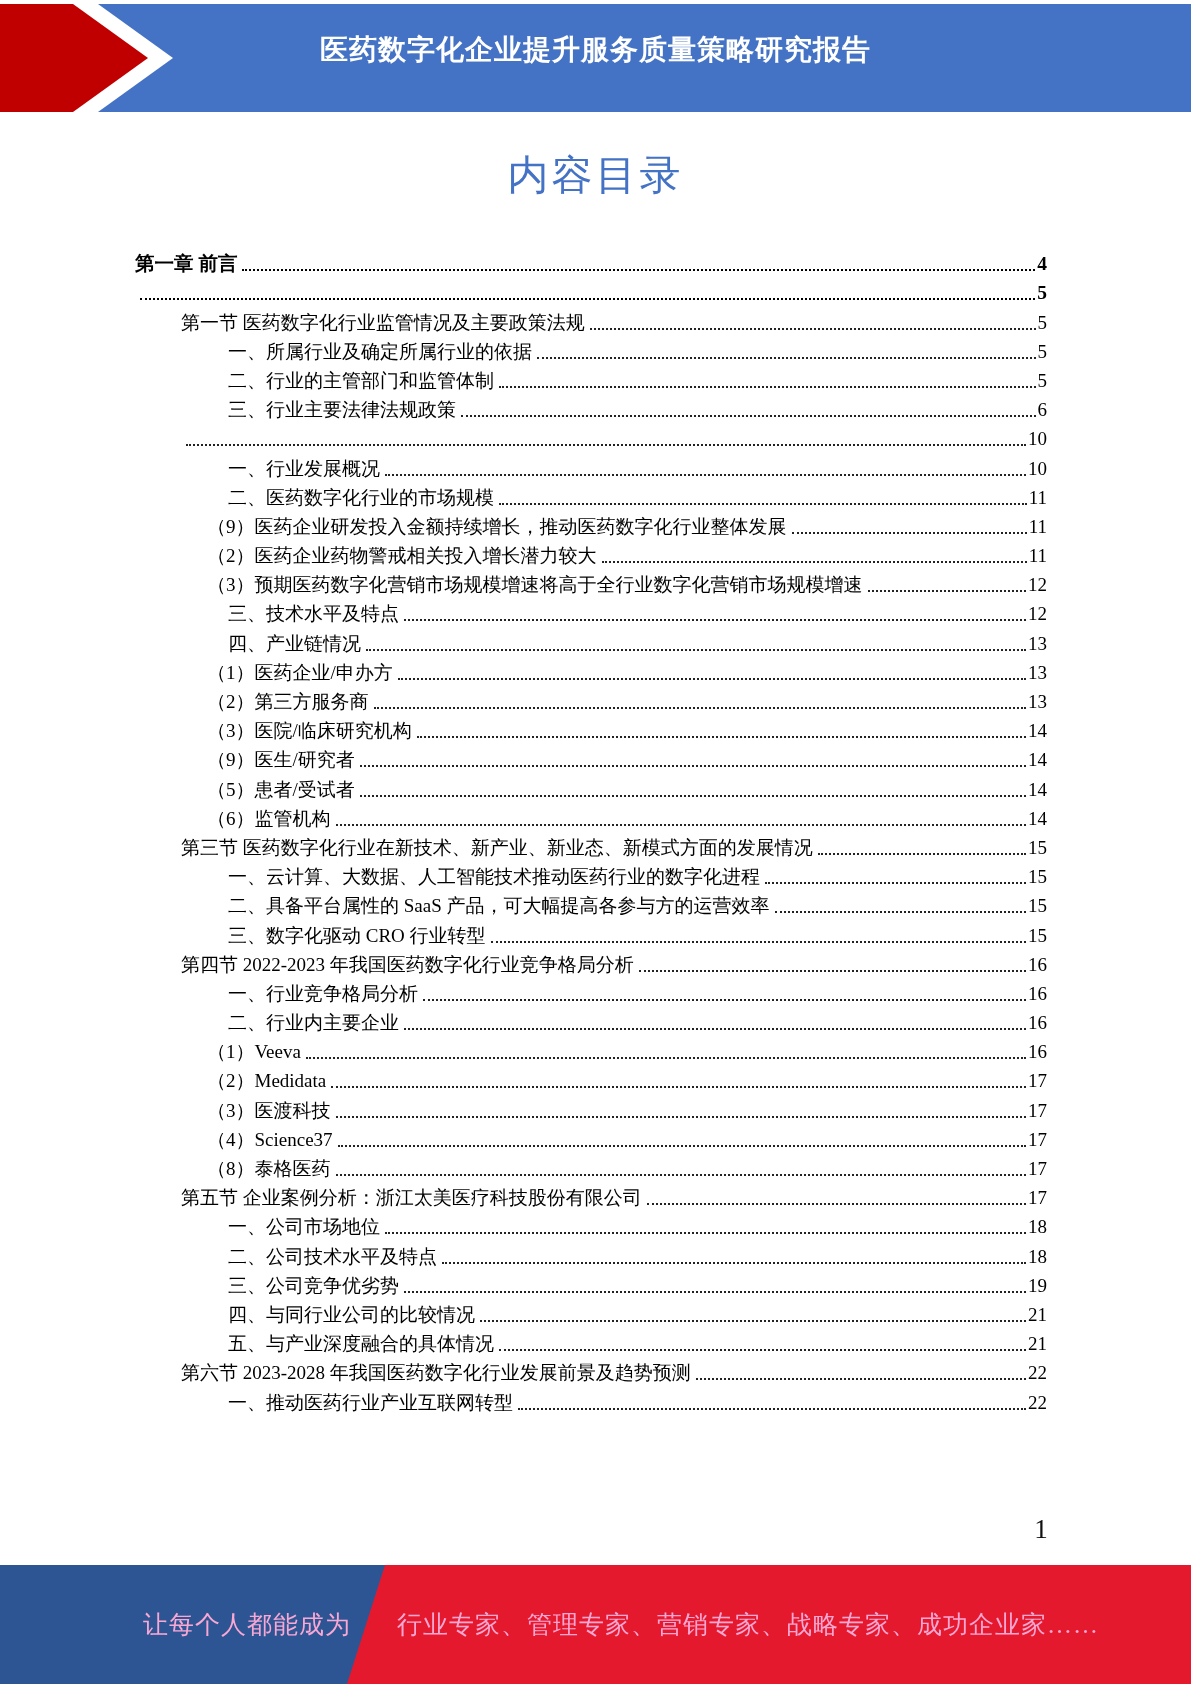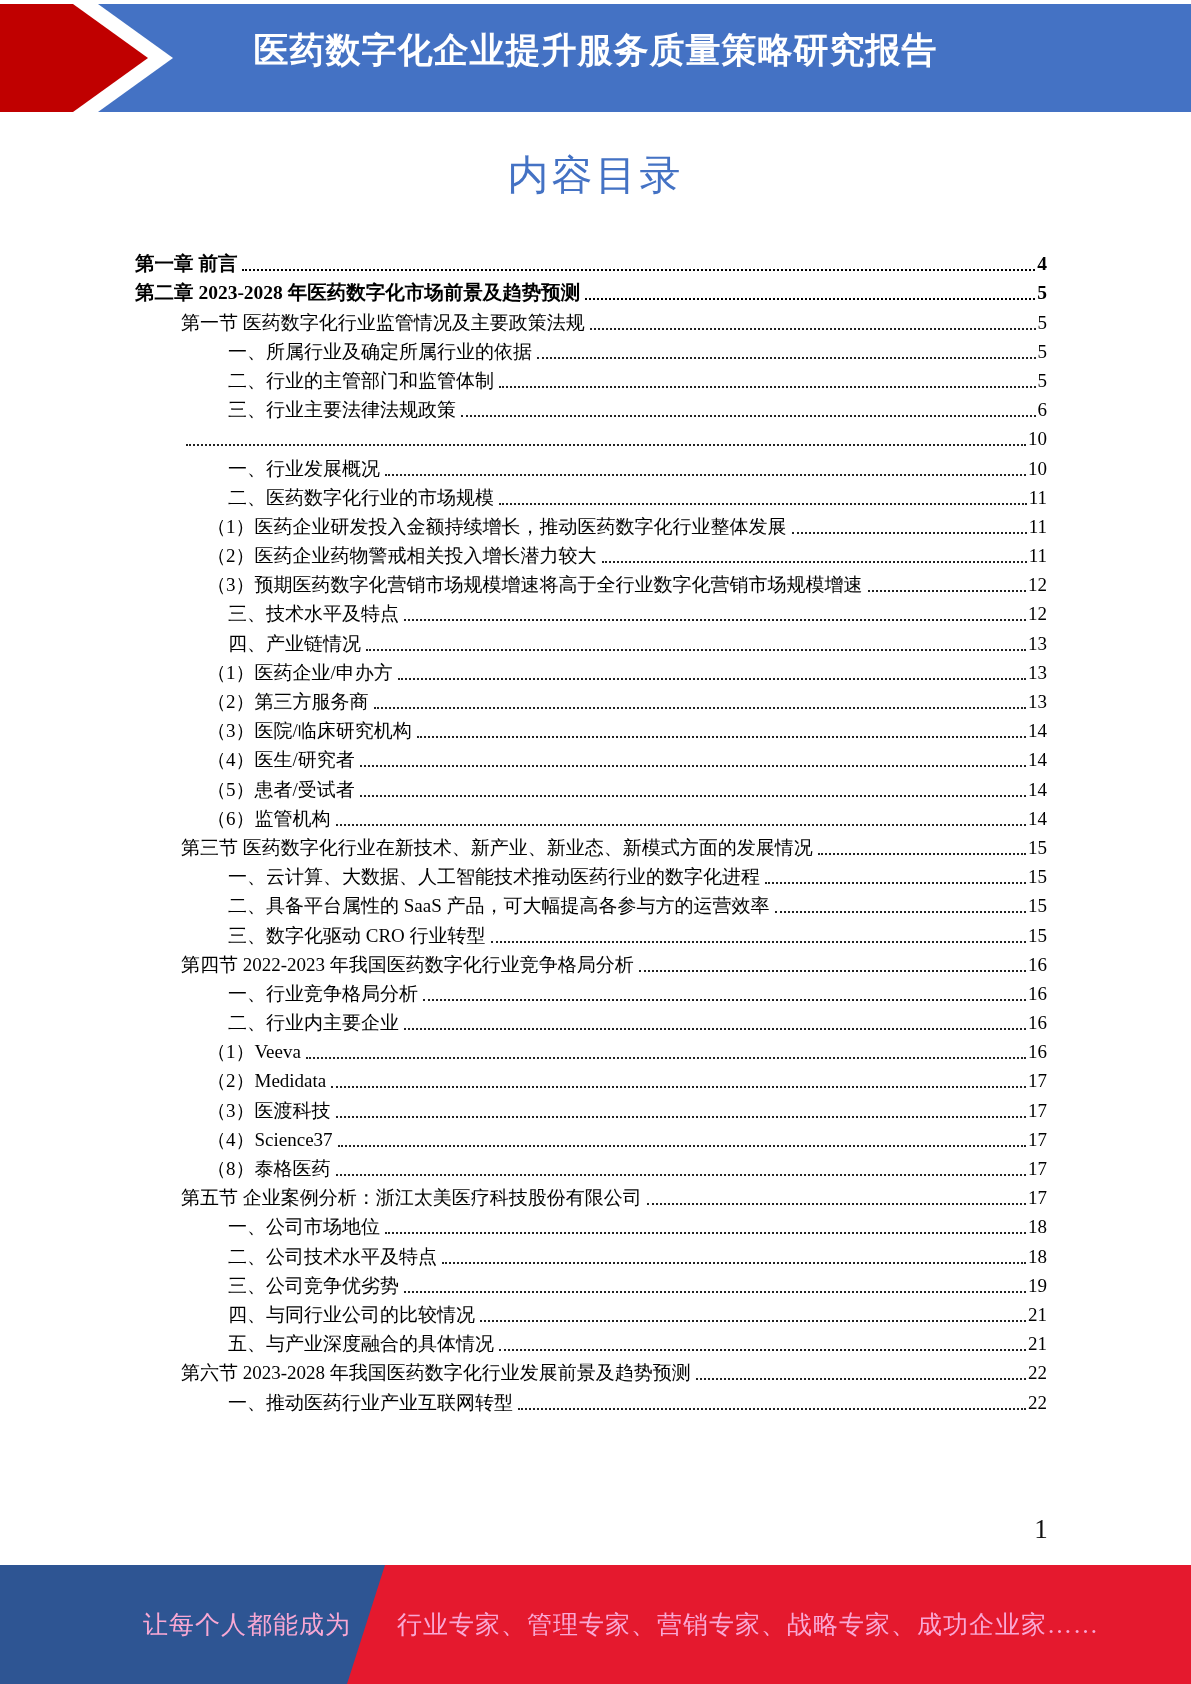--- a/index.html
+++ b/index.html
@@ -29,21 +29,21 @@
   .banner-title {
     position: absolute;
     inset: 0;
     display: flex;
     align-items: center;
     justify-content: center;
     padding-bottom: 16px;
     color: #ffffff;
     font-family: "Liberation Sans", "DejaVu Sans", sans-serif;
     font-weight: bold;
-    font-size: 35px;
+    font-size: 28px;
     letter-spacing: 1px;
     white-space: nowrap;
   }
 
   
   .toc-heading {
     position: absolute;
     top: 148px; left: 0;
     width: 100%;
     text-align: center;
@@ -136,21 +136,20 @@
   <div class="toc-heading">内容目录</div>
 
   <nav class="toc" id="toc">
     <div class="toc-row lvl-chapter">
       <span class="toc-text">第一章 前言</span>
       <span class="leader"></span>
       <span class="toc-page">4</span>
     </div>
 
     <div class="toc-row lvl-chapter">
-      <span class="toc-text">第二章 2023-2028 年医药数字化市场前景及趋势预测</span>
       <span class="leader"></span>
       <span class="toc-page">5</span>
     </div>
 
     <div class="toc-row lvl-section">
       <span class="toc-text">第一节 医药数字化行业监管情况及主要政策法规</span>
       <span class="leader"></span>
       <span class="toc-page">5</span>
     </div>
 
@@ -183,21 +182,21 @@
       <span class="toc-page">10</span>
     </div>
 
     <div class="toc-row lvl-item">
       <span class="toc-text">二、医药数字化行业的市场规模</span>
       <span class="leader"></span>
       <span class="toc-page">11</span>
     </div>
 
     <div class="toc-row lvl-paren">
-      <span class="toc-text">（1）医药企业研发投入金额持续增长，推动医药数字化行业整体发展</span>
+      <span class="toc-text">（9）医药企业研发投入金额持续增长，推动医药数字化行业整体发展</span>
       <span class="leader"></span>
       <span class="toc-page">11</span>
     </div>
 
     <div class="toc-row lvl-paren">
       <span class="toc-text">（2）医药企业药物警戒相关投入增长潜力较大</span>
       <span class="leader"></span>
       <span class="toc-page">11</span>
     </div>
 
@@ -231,21 +230,21 @@
       <span class="toc-page">13</span>
     </div>
 
     <div class="toc-row lvl-paren">
       <span class="toc-text">（3）医院/临床研究机构</span>
       <span class="leader"></span>
       <span class="toc-page">14</span>
     </div>
 
     <div class="toc-row lvl-paren">
-      <span class="toc-text">（4）医生/研究者</span>
+      <span class="toc-text">（9）医生/研究者</span>
       <span class="leader"></span>
       <span class="toc-page">14</span>
     </div>
 
     <div class="toc-row lvl-paren">
       <span class="toc-text">（5）患者/受试者</span>
       <span class="leader"></span>
       <span class="toc-page">14</span>
     </div>
 

